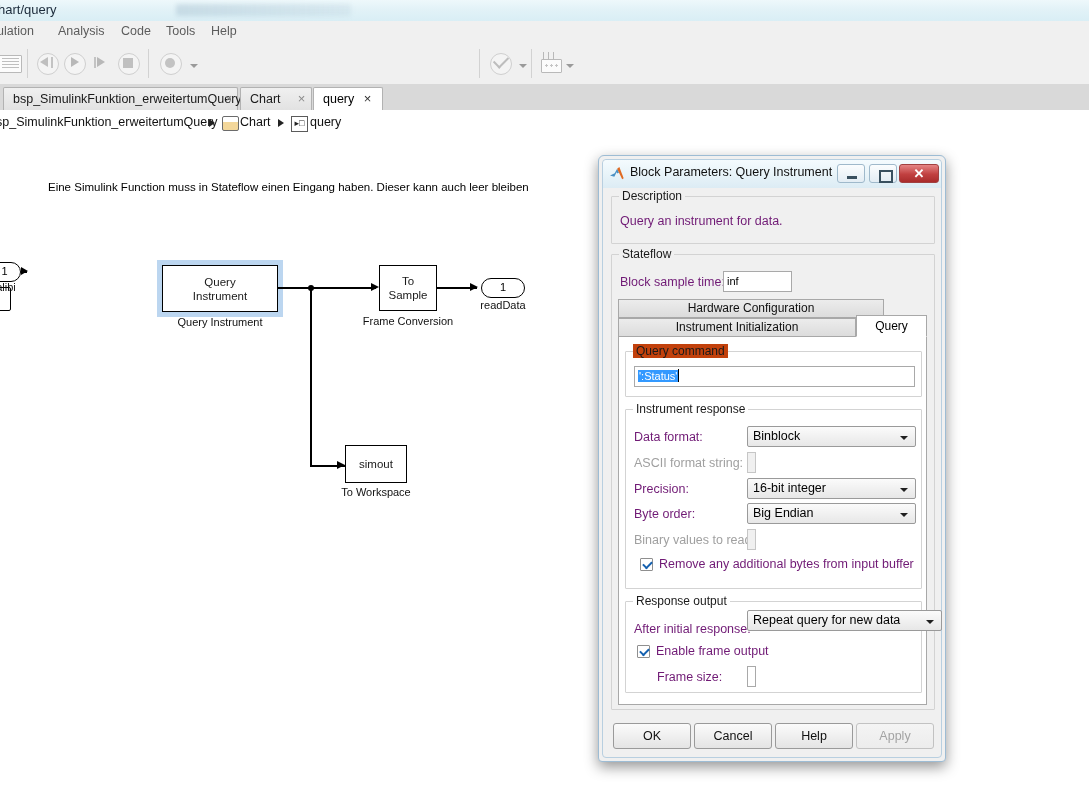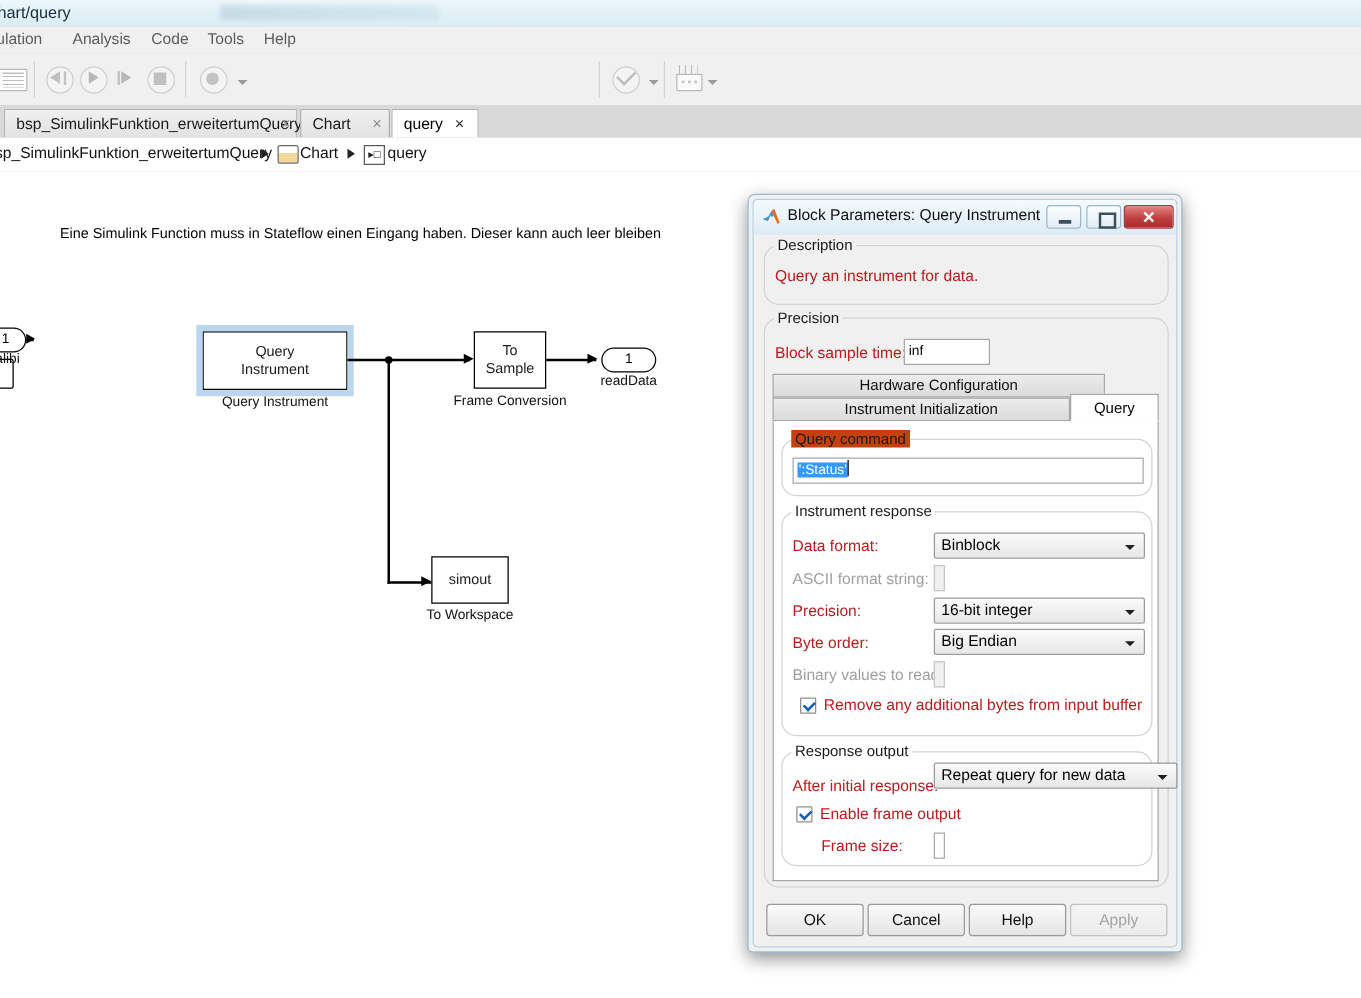--- a/index.html
+++ b/index.html
@@ -204,28 +204,28 @@
     width:40px;border-color:#a14141;
     background:linear-gradient(to bottom,#e58585,#c14040 55%,#a92c2c);
   }
   .wbtn .glyph{position:absolute;left:0;right:0;top:0;bottom:0;color:#2c3f4d;
     font-size:12px;text-align:center;line-height:18px;}
   .wbtn.close .glyph{color:#fff;font-weight:bold;font-size:13px;}
   .min-bar{position:absolute;left:9px;top:11px;width:10px;height:3px;background:#39505f;}
   .max-sq{position:absolute;left:9px;top:5px;width:10px;height:9px;border:2px solid #39505f;}
 
   .group{
-    position:absolute;border:1px solid #d3d3d3;border-radius:12px;background:#f0f0f0;
+    position:absolute;border:1px solid #d3d3d3;border-radius:1px;background:#f0f0f0;
     box-sizing:border-box;
   }
   .group > .gt{
     position:absolute;left:7px;top:-8px;background:#f0f0f0;padding:0 3px;
     font-size:12px;color:#1a1a1a;white-space:nowrap;
   }
-  .lbl{position:absolute;font-size:12.5px;color:#b91c1c;white-space:nowrap;}
+  .lbl{position:absolute;font-size:12.5px;color:#701a75;white-space:nowrap;}
   .lbl.dim{color:#a0a0a0;}
   .txt{
     position:absolute;height:21px;box-sizing:border-box;background:#fff;
     border:1px solid #a9a9a9;font-size:11px;line-height:19px;padding:0 3px;color:#000;
   }
   .txt.dim{background:#f0f0f0;border-color:#c6c6c6;}
   .sel-text{background:#3399ff;color:#fff;padding:0 1px;}
   .sel-caret{display:inline-block;width:1px;height:13px;background:#000;vertical-align:-2px;}
   .cbo{
     position:absolute;height:21px;box-sizing:border-box;
@@ -426,21 +426,21 @@
           <div class="glyph">✕</div>
         </div>
       </div>
 
       <div class="group" style="left:8px;top:36px;width:324px;height:48px">
         <div class="gt">Description</div>
         <div class="lbl" style="left:8px;top:17px">Query an instrument for data.</div>
       </div>
 
       <div class="group" style="left:8px;top:94px;width:324px;height:456px">
-        <div class="gt">Precision</div>
+        <div class="gt">Stateflow</div>
 
         <div class="lbl" style="left:8px;top:20px">Block sample time:</div>
         <div class="txt" style="left:111px;top:16px;width:69px">inf</div>
 
         <div class="dtab" style="left:6px;top:44px;width:266px">
           <span>Hardware Configuration</span>
         </div>
         <div class="dtab" style="left:6px;top:63px;width:238px">
           <span>Instrument Initialization</span>
         </div>

